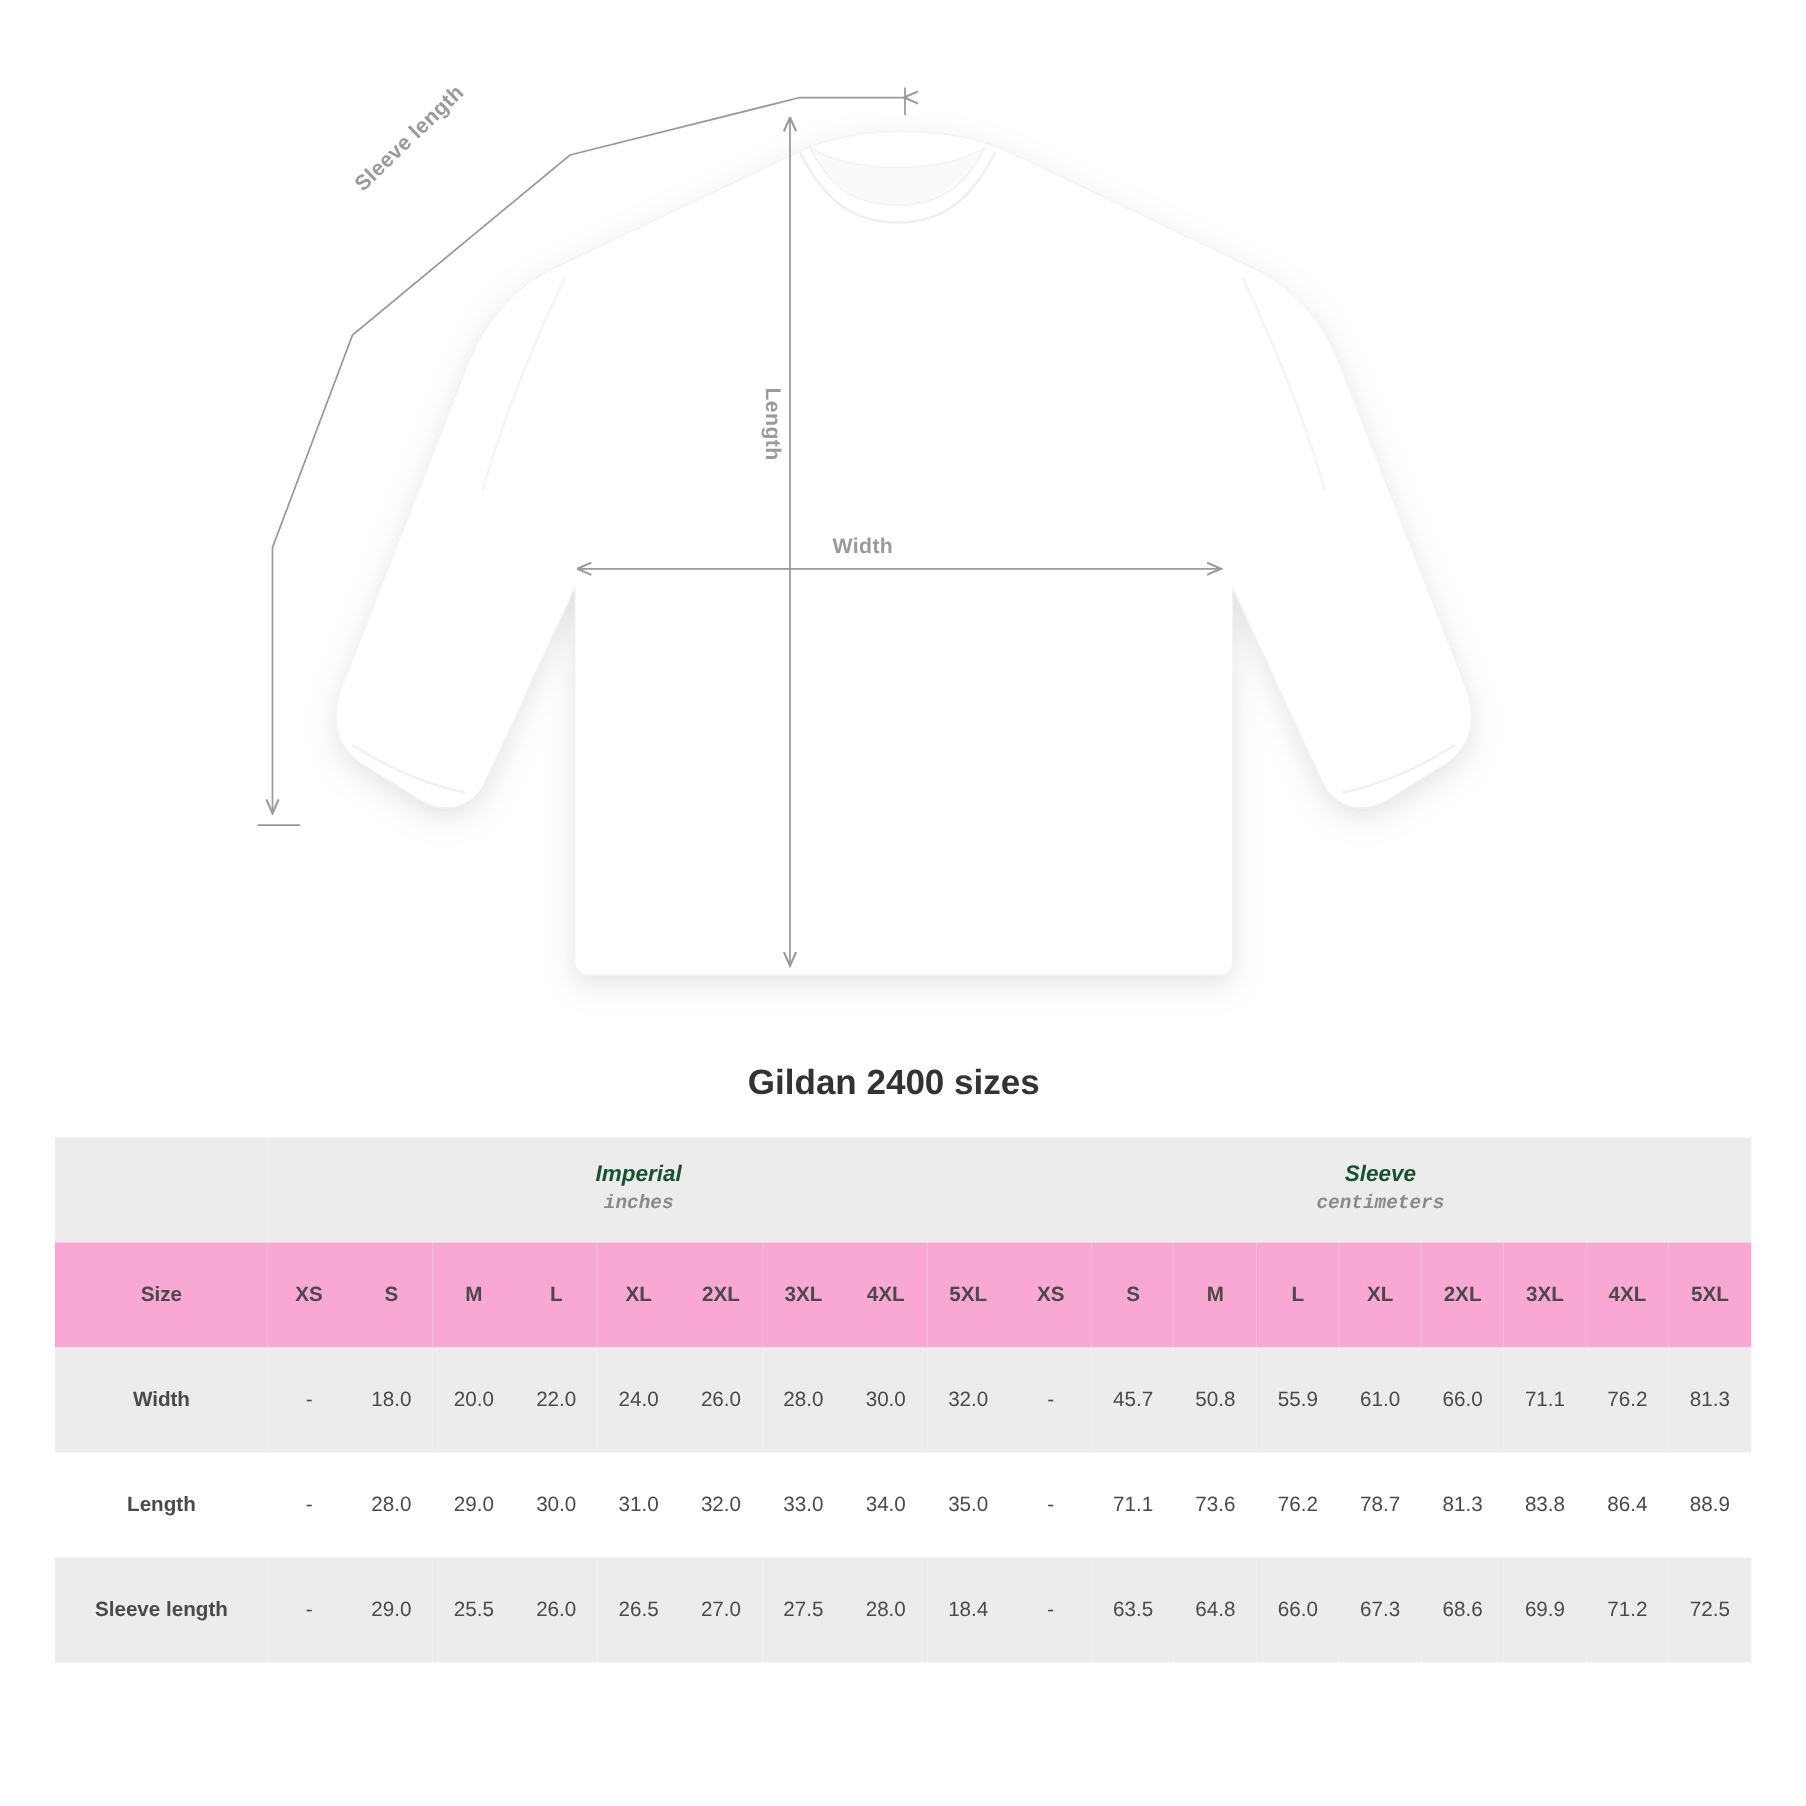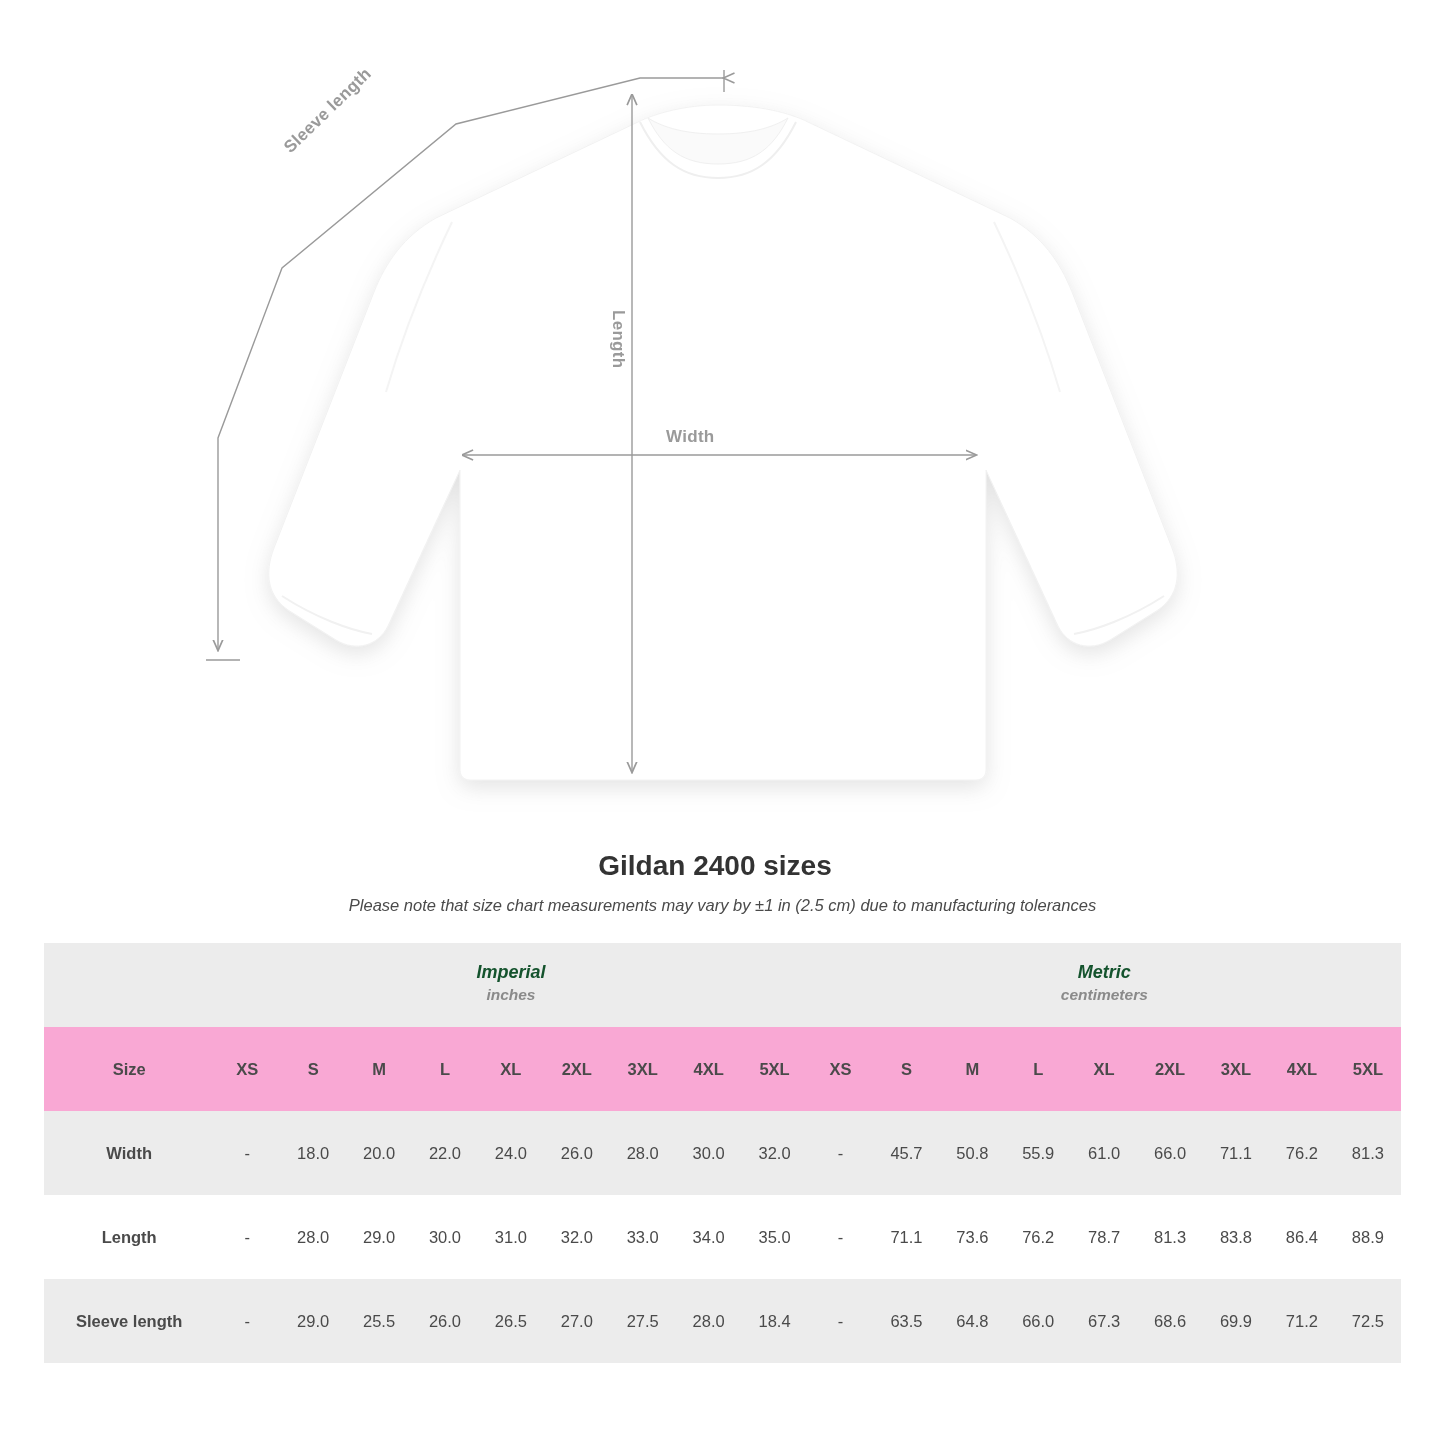--- a/index.html
+++ b/index.html
@@ -105,20 +105,21 @@
     font-weight: bold;
     color: #14532d;
     line-height: 1.15;
   }
   .unit-sub {
     display: block;
     font-size: 15.5px;
     font-style: italic;
     color: #8a8a8a;
     line-height: 1.6;
+    font-family: Liberation Mono, monospace;
   }
   .size-row th,
   .size-row td {
     background: #f9a8d4;
     font-weight: bold;
     color: #3b3b3b;
     font-size: 17px;
     margin-top: 33px;
   }
   .row-shaded th,
@@ -204,21 +205,20 @@
       <line x1="206" y1="660" x2="240" y2="660" stroke="#9a9a9a" stroke-width="1.4"></line>
     </svg>
 
     <div class="dim-label width-label">Width</div>
     <div class="dim-label length-label">Length</div>
     <div class="dim-label sleeve-label">Sleeve length</div>
   </div>
 
   <div class="title-block">
     <h1 class="chart-title">Gildan 2400 sizes</h1>
-    <p class="chart-note">Please note that size chart measurements may vary by ±1 in (2.5 cm) due to manufacturing tolerances</p>
   </div>
 
   <div class="table-wrap">
     <table class="size-table">
       <colgroup>
         <col class="col-label">
         <col class="data-cell">
           <col class="data-cell">
           <col class="data-cell">
           <col class="data-cell">
@@ -238,21 +238,21 @@
           <col class="data-cell">
       </colgroup>
       <thead>
         <tr class="unit-header-row">
           <th></th>
           <th colspan="9">
             <span class="unit-name">Imperial</span>
             <span class="unit-sub">inches</span>
           </th>
           <th colspan="9">
-            <span class="unit-name">Metric</span>
+            <span class="unit-name">Sleeve</span>
             <span class="unit-sub">centimeters</span>
           </th>
         </tr>
         <tr class="size-row">
           <th>Size</th>
           <th>XS</th>
           <th>S</th>
           <th>M</th>
           <th>L</th>
           <th>XL</th>

